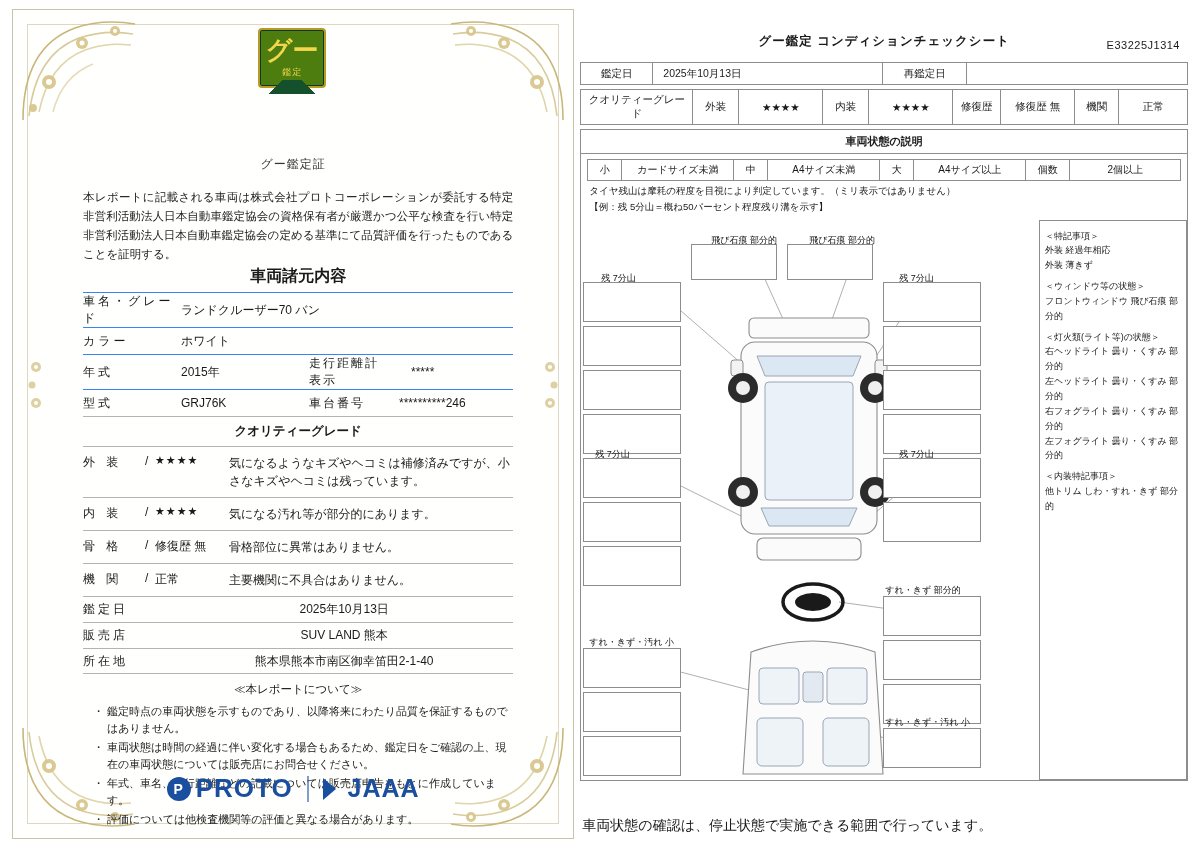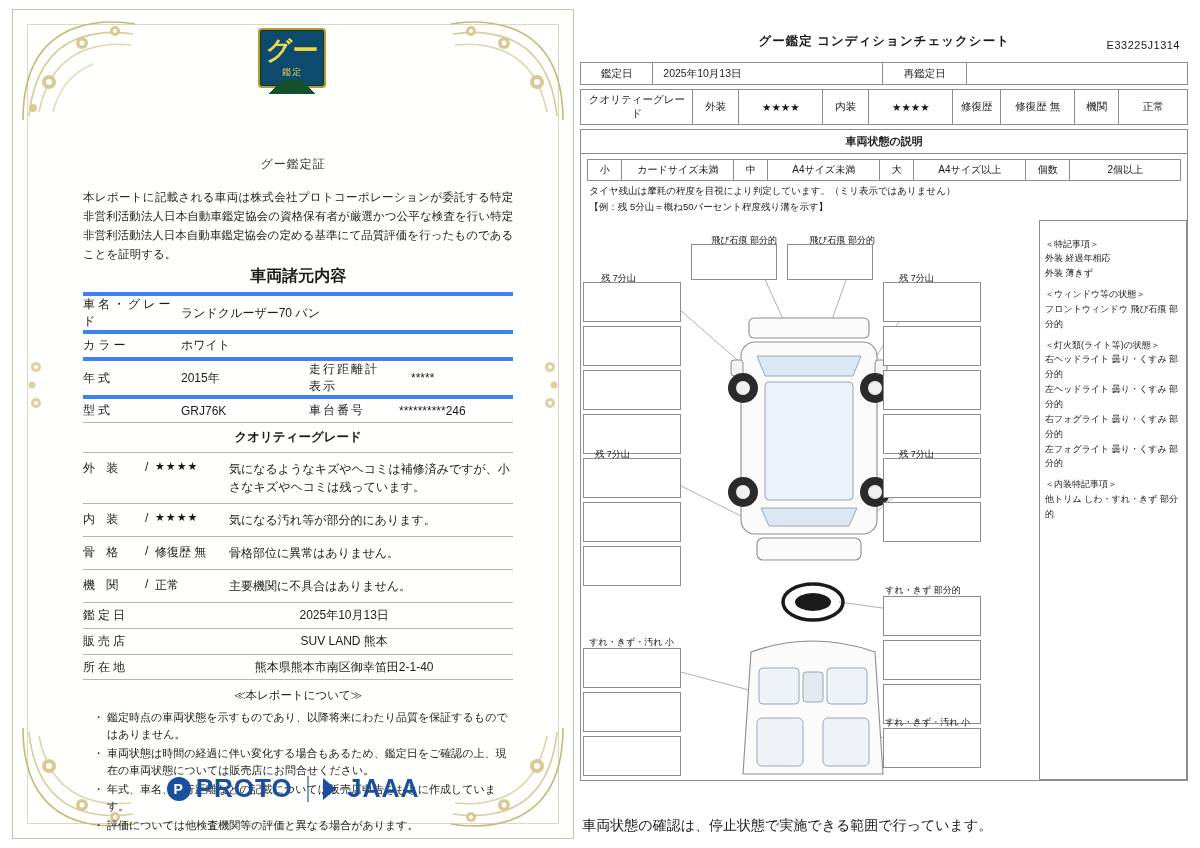--- a/index.html
+++ b/index.html
@@ -36,21 +36,21 @@
   .c-bl { left:6px;  bottom:6px; transform:scaleY(-1); }
   .c-br { right:6px; bottom:6px; transform:scale(-1,-1); }
 
   .side-orn { position:absolute; width:26px; height:60px; pointer-events:none; }
   .so-l { left:10px; top:345px; }
   .so-r { right:10px; top:345px; transform:scaleX(-1); }
 
   .logo-wrap { position:absolute; left:50%; top:18px; transform:translateX(-50%); width:70px; height:62px; }
   .logo-badge {
     width:68px; height:60px;
-    background:#0c4a6e;
+    background:#4d7c0f;
     border:2px solid #b99a28;
     border-radius:4px;
     position:relative;
     color:#f3d74a;
     display:flex; flex-direction:column; align-items:center; justify-content:center;
     box-shadow:0 0 0 1px #0c3a1e inset;
   }
   .logo-badge::after{
     content:""; position:absolute; left:-2px; right:-2px; bottom:-8px; height:14px;
     background:
@@ -76,21 +76,21 @@
     text-align:center; font-size:12px; color:#333; letter-spacing:1px;
   }
   .intro {
     position:absolute; left:70px; right:60px; top:178px;
     font-size:11.5px; line-height:1.65; color:#222; text-align:justify;
   }
   .sec-title {
     text-align:center; font-size:16px; font-weight:bold; padding:4px 0 5px;
   }
   .spec-block { position:absolute; left:70px; right:60px; top:252px; }
-  .spec-row { display:flex; align-items:center; min-height:27px; font-size:12px; border-top:4px solid #3b82f6; }
+  .spec-row { display:flex; align-items:center; min-height:27px; font-size:12px; border-top:1px solid #3b82f6; }
   .spec-row .lbl { width:98px; letter-spacing:3px; }
   .spec-row .val { flex:1; }
   .spec-row .lbl2 { width:80px; letter-spacing:2px; }
   .stars { letter-spacing:1px; font-size:11px; }
 
   .grade-head { text-align:center; font-size:12.5px; font-weight:bold; padding:6px 0 6px; border-top:1px solid #b3b3b3;}
   .grade-row { display:flex; font-size:12px; border-top:1px solid #b3b3b3; padding:7px 0; }
   .grade-row .g-lbl { width:62px; letter-spacing:4px; }
   .grade-row .g-slash { width:10px; }
   .grade-row .g-mid { width:74px; }
@@ -499,21 +499,21 @@
         <div class="dlabel" style="left:228px; top:14px">飛び石痕 部分的</div>
         <div class="dlabel" style="left:20px;  top:52px">残 7分山</div>
         <div class="dlabel" style="left:318px; top:52px">残 7分山</div>
         <div class="dlabel" style="left:14px;  top:228px">残 7分山</div>
         <div class="dlabel" style="left:318px; top:228px">残 7分山</div>
         <div class="dlabel" style="left:304px; top:364px">すれ・きず 部分的</div>
         <div class="dlabel" style="left:8px;   top:416px">すれ・きず・汚れ 小</div>
         <div class="dlabel" style="left:304px; top:496px">すれ・きず・汚れ 小</div>
 
         <div class="remarks">
-          <div class="rh" style="margin-top:12px">＜特記事項＞</div>
+          <div class="rh" style="margin-top:4px">＜特記事項＞</div>
           <div>外装 経過年相応</div>
           <div>外装 薄きず</div>
 
           <div class="rh">＜ウィンドウ等の状態＞</div>
           <div>フロントウィンドウ 飛び石痕 部分的</div>
 
           <div class="rh">＜灯火類(ライト等)の状態＞</div>
           <div>右ヘッドライト 曇り・くすみ 部分的</div>
           <div>左ヘッドライト 曇り・くすみ 部分的</div>
           <div>右フォグライト 曇り・くすみ 部分的</div>

